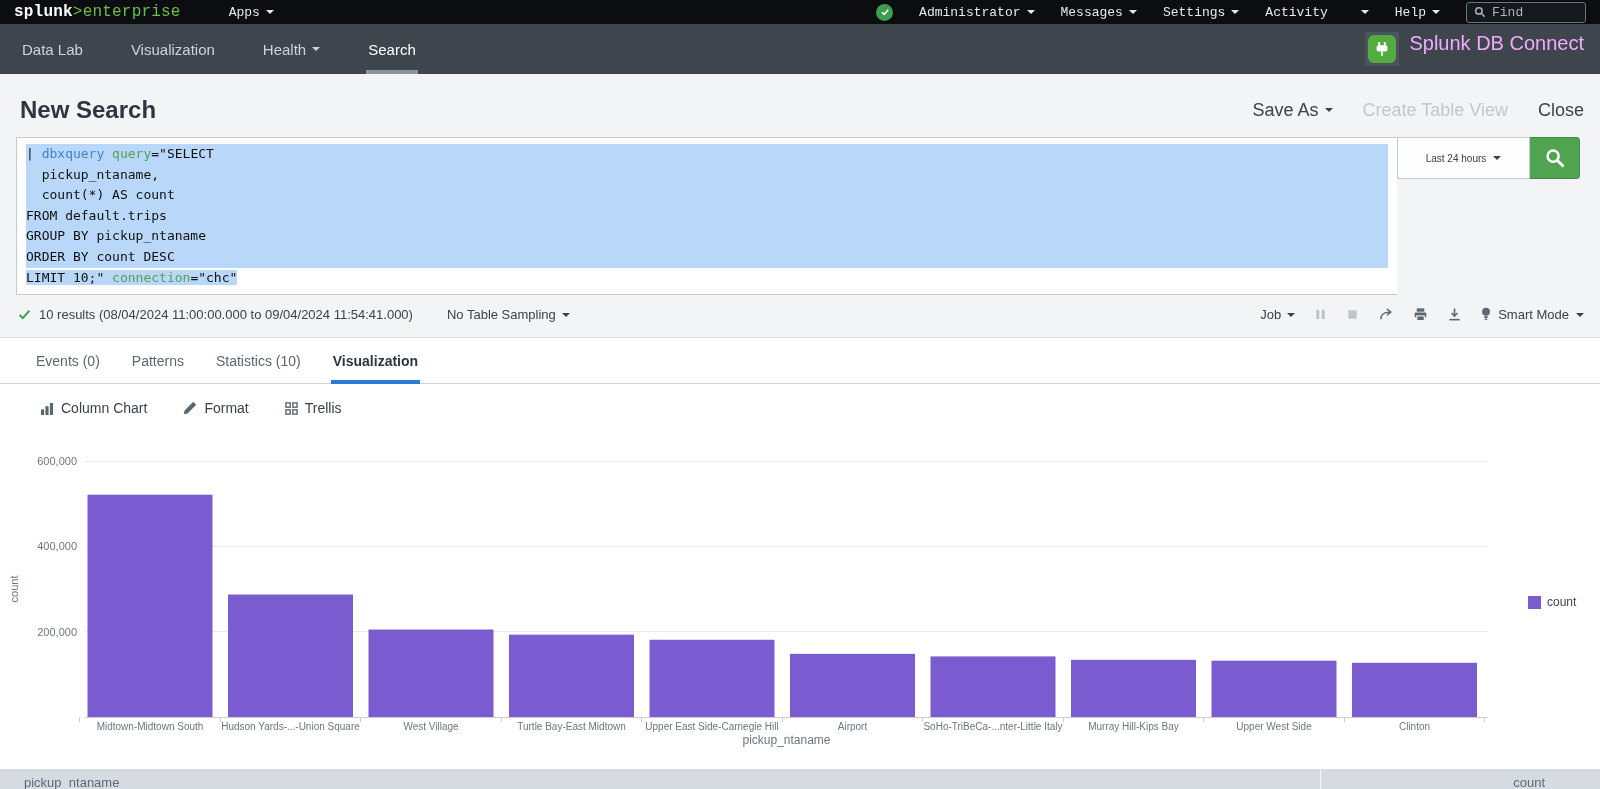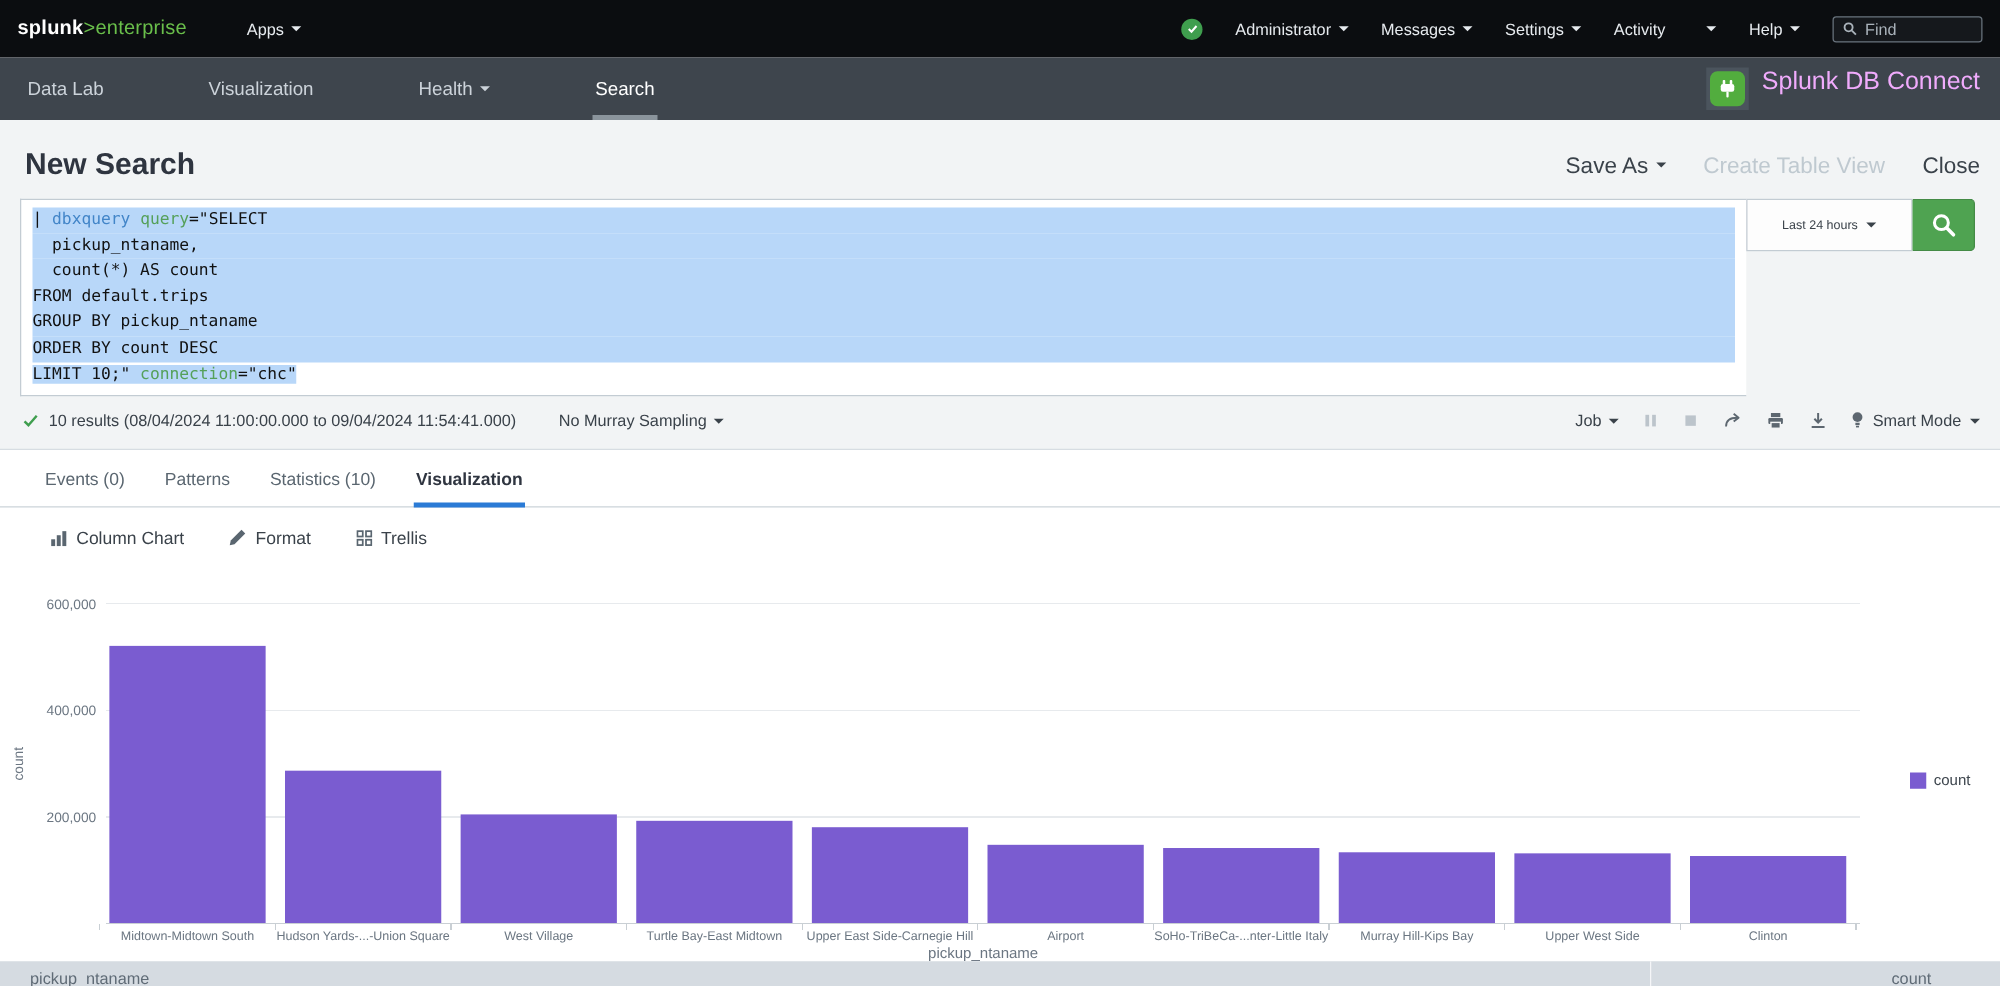--- a/index.html
+++ b/index.html
@@ -1,40 +1,40 @@
 <!DOCTYPE html>
 <html><head>
 <meta charset="utf-8">
 <style>
   * { margin:0; padding:0; box-sizing:border-box; }
   html,body { width:1600px; height:789px; overflow:hidden; background:#fff;
     font-family:"Liberation Sans", sans-serif; }
   body { position:relative; }
 
   
-  .topbar { height:46px; background:#0b0d10; display:flex; align-items:center;
-    padding:12px 14px; color:#c9d1d9; font-size:13px; }
+  .topbar { height:24px; background:#0b0d10; display:flex; align-items:center;
+    padding:12px 14px; color:#c9d1d9; font-size:13px;font-family:Liberation Mono, monospace; }
   .logo { font-size:16px; letter-spacing:.2px; margin-right:48px; cursor:pointer; }
   .logo .b { color:#fff; font-weight:700; }
   .logo .g { color:#6abf4b; font-weight:400; }
   .menu-item { display:flex; align-items:center; gap:6px; color:#e6eaee;
     margin-right:34px; cursor:pointer; white-space:nowrap; }
   .topbar-right { margin-left:auto; display:flex; align-items:center; gap:26px; }
   .caret { width:0; height:0; border:4px solid transparent; border-top-color:currentColor;
     display:inline-block; margin-top:4px; }
   .status-circle { width:17px; height:17px; border-radius:50%; background:#3f9e4e;
     display:flex; align-items:center; justify-content:center; }
   .findbox { display:flex; align-items:center; gap:6px; width:120px; height:21px;
     background:#15181c; border:1px solid #6a747e; border-radius:3px; padding:0 7px;
     color:#aab3bb; font-size:13px; cursor:text; }
 
   
   .appbar { height:50px; background:#3e454d; display:flex; align-items:center;
     padding:0 16px 0 20px; color:#ccd3da; font-size:15px; }
-  .appnav { display:flex; align-items:stretch; height:50px;gap:36px; }
+  .appnav { display:flex; align-items:stretch; height:50px; }
   .appnav-item { display:flex; align-items:center; gap:6px; padding:0 2px;
     margin-right:44px; position:relative; cursor:pointer; }
   .appnav-item.active { color:#fff; }
   .appnav-item.active .underline { position:absolute; left:0; right:0; bottom:0;
     height:4px; background:#8a949c; }
   .appbar-right { margin-left:auto; display:flex; align-items:flex-start; gap:10px;
     color:#f0abfc; font-size:20px; }
   .dbx-tile { width:34px; height:34px; background:#4b545d; display:flex;
     align-items:center; justify-content:center; }
   .dbx-icon { width:28px; height:28px; background:#52ad3e; border-radius:6px;
@@ -216,21 +216,21 @@
     </div>
   </div>
 
   <div class="results-row">
     <div class="results-left">
       <svg width="13" height="13" viewBox="0 0 12 12">
           <path d="M1.5 6.5 L4.4 9.4 L10.5 2.4" fill="none" stroke="#3f9e4e" stroke-width="1.8"></path>
         </svg>
       <span>10 results (08/04/2024 11:00:00.000 to 09/04/2024 11:54:41.000)</span>
       <div class="sampling">
-        <span>No Murray Sampling</span>
+        <span>No Table Sampling</span>
         <span class="caret"></span>
       </div>
     </div>
     <div class="results-right">
       <div class="job">
         <span>Job</span>
         <span class="caret"></span>
       </div>
       <div class="icon-btn off">
         <svg width="13" height="13" viewBox="0 0 14 14">

